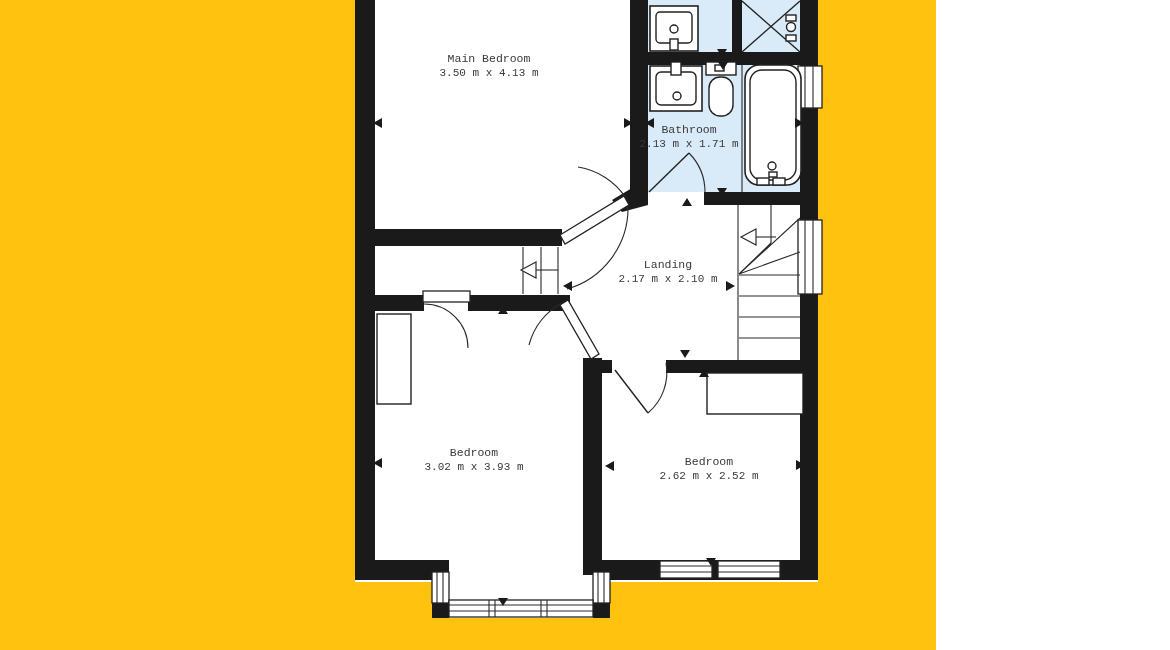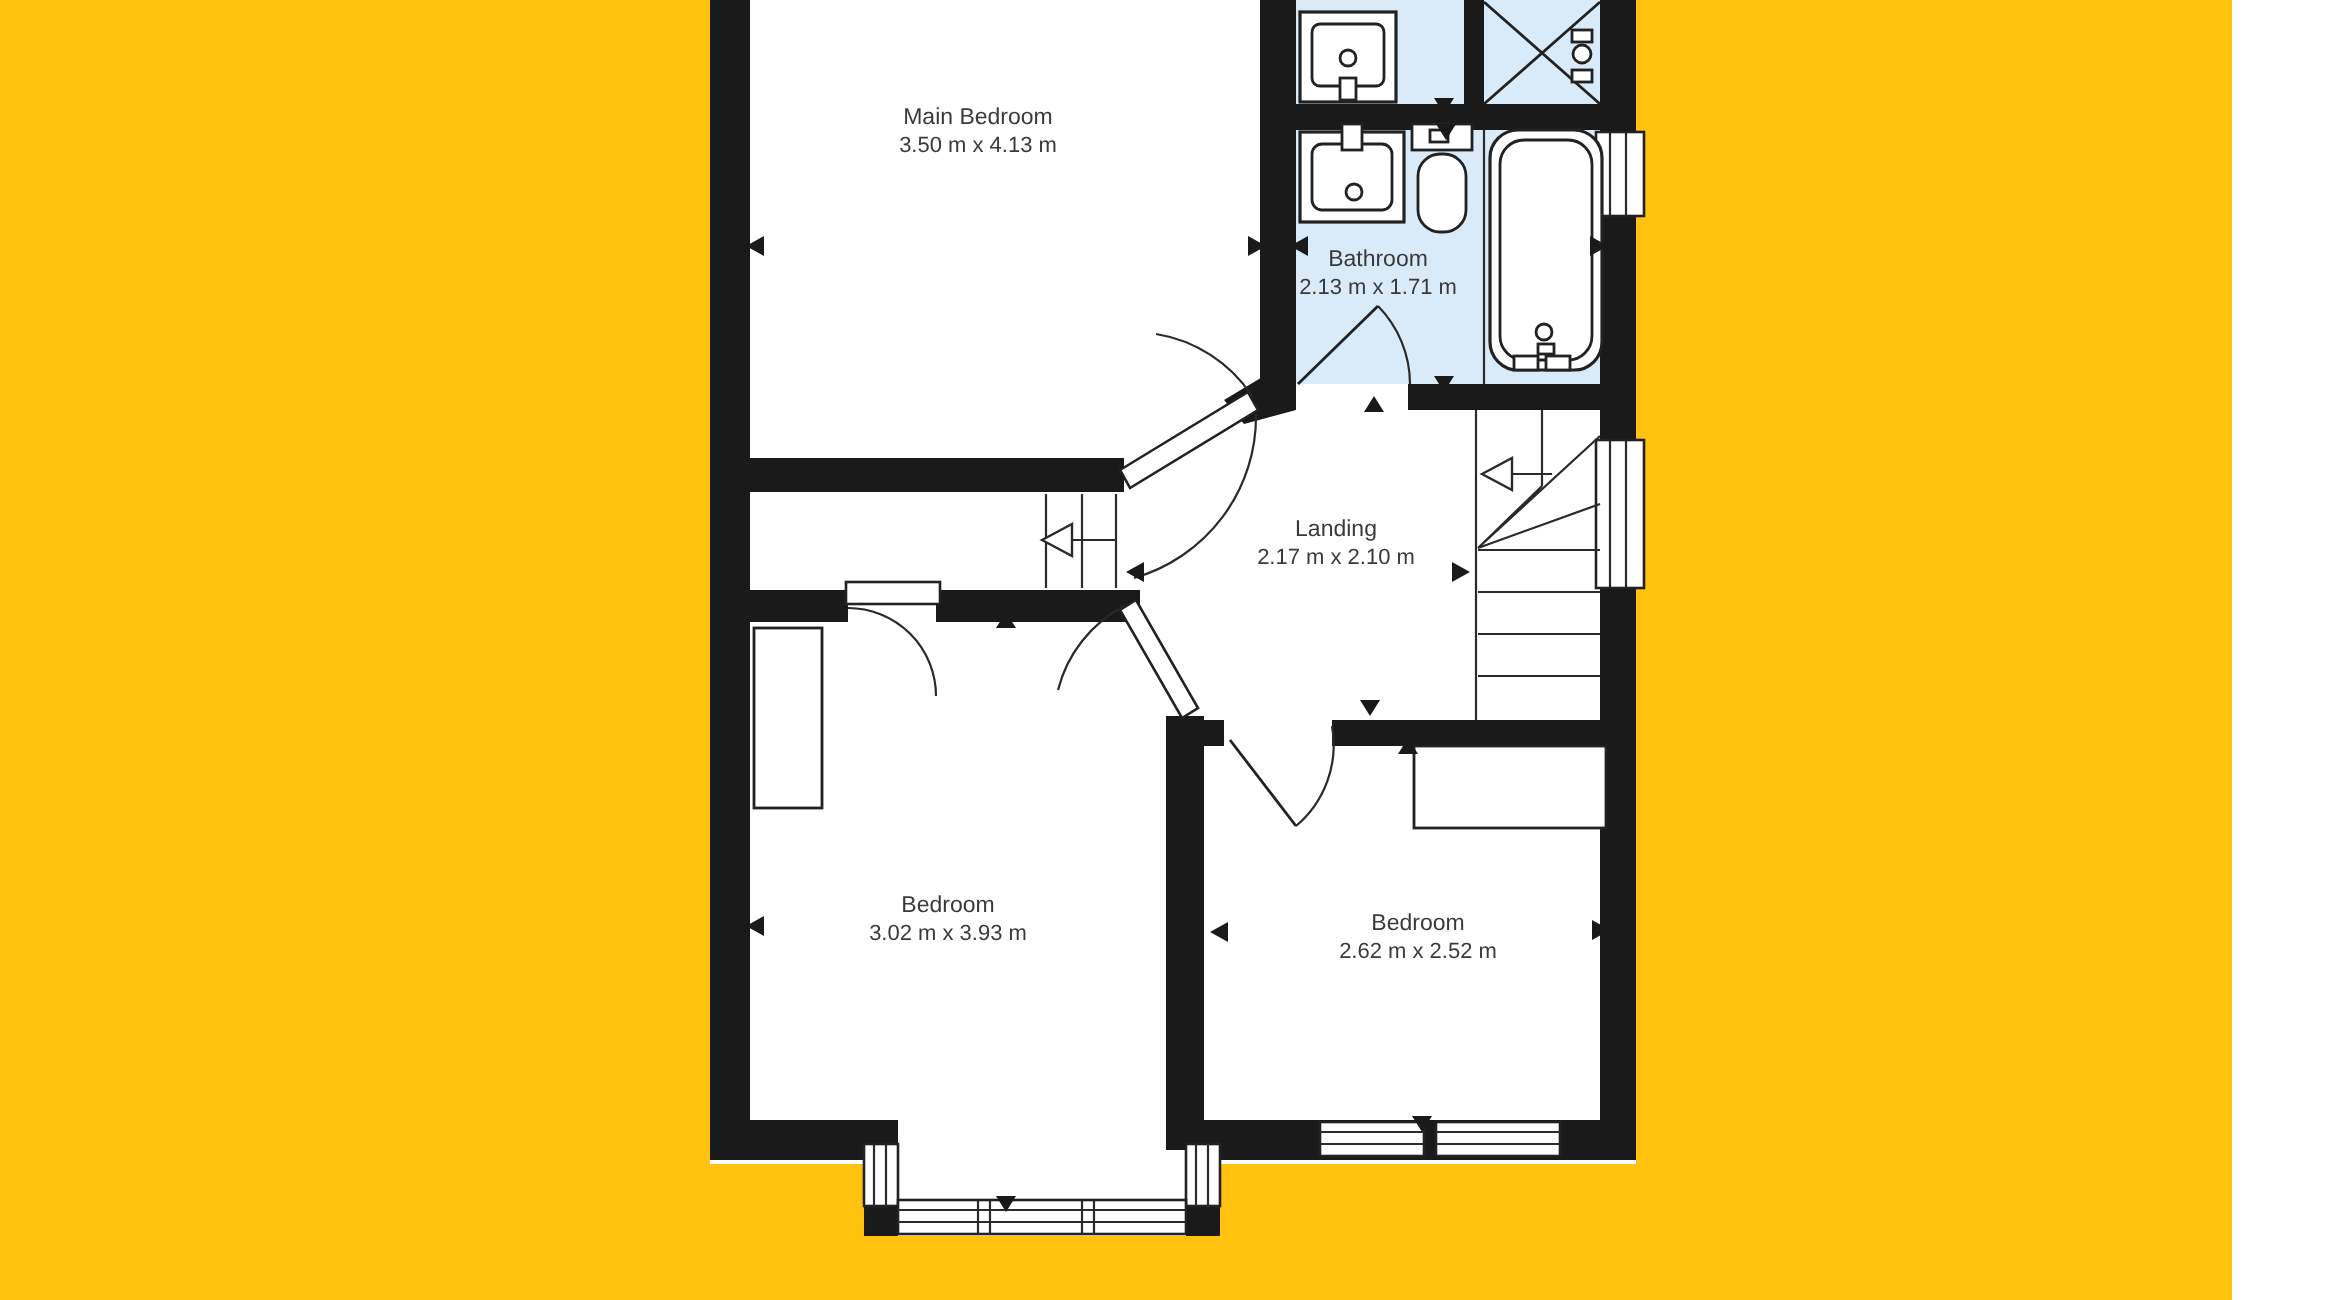--- a/index.html
+++ b/index.html
@@ -1,17 +1,17 @@
 <!DOCTYPE html>
 <html><head>
 <meta charset="utf-8">
 <style>
   html,body{margin:0;padding:0;}
-  .stage{position:relative;width:1116px;height:650px;overflow:hidden;
-         font-family:Liberation Sans, sans-serif;}
+  .stage{position:relative;width:936px;height:650px;overflow:hidden;
+         font-family:Liberation Mono, monospace;}
   svg{display:block;}
   .wall{fill:#1a1a1a;stroke:none;}
   .ln{stroke:#222222;stroke-width:1.4;fill:none;}
   .thin{stroke:#2a2a2a;stroke-width:1.1;fill:none;}
   .fix{fill:#ffffff;stroke:#222222;stroke-width:1.4;}
   .fixb{fill:#ffffff;stroke:#222222;stroke-width:1.6;}
   .leaf{fill:#ffffff;stroke:#222222;stroke-width:1.3;}
   .win{fill:#ffffff;stroke:#222222;stroke-width:1.3;}
   .ptr{fill:#1a1a1a;stroke:none;}
   .room-name{font-size:11.5px;fill:#3a3a3a;text-anchor:middle;}

